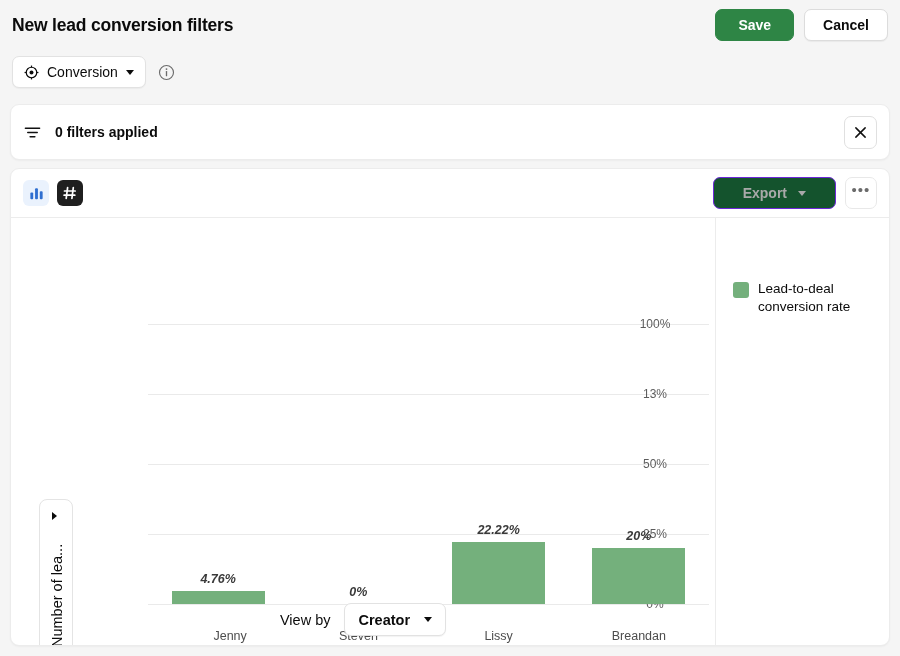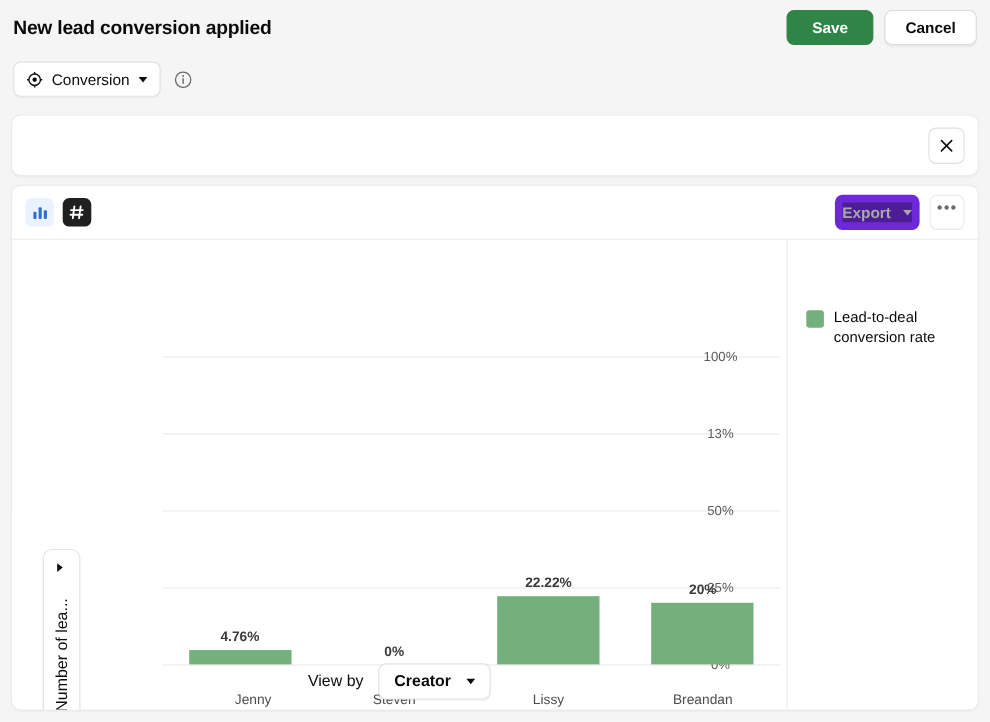--- a/index.html
+++ b/index.html
@@ -170,23 +170,23 @@
   .toggle-number { background: #1f1f1f; }
 
   .toolbar-right {
     margin-left: auto;
     display: flex;
     align-items: center;
     gap: 9px;
   }
   .export-btn {
     height: 32px;
-    padding: 0 0;
-    background: #4c1d95;
-    border: 7px solid #6d28d9;
+    padding: 0 29px;
+    background: #14532d;
+    border: 1px solid #6d28d9;
     border-radius: 7px;
     display: inline-flex;
     align-items: center;
     gap: 11px;
     color: #a9a9a9;
     font-size: 14px;
     font-weight: bold;
     cursor: default;
     box-sizing: border-box;
   }
@@ -309,20 +309,21 @@
     position: absolute;
     background: #74b07c;
   }
   .bar-value {
     position: absolute;
     font-size: 12.5px;
     font-weight: bold;
     color: #3a3a3a;
     text-align: center;
     transform: translateX(-50%);
+    font-style: italic;
   }
   .cat-label {
     position: absolute;
     font-size: 12.5px;
     color: #4d4d4d;
     text-align: center;
     transform: translateX(-50%);
     white-space: nowrap;
   }
 
@@ -356,21 +357,21 @@
   .viewby-select .label {
     font-size: 14.5px;
     font-weight: bold;
     color: #0b0b0b;
   }
 </style>
 </head>
 <body>
 
 <div class="header">
-  <div class="page-title">New lead conversion applied</div>
+  <div class="page-title">New lead conversion filters</div>
   <div class="header-actions">
     <button class="btn btn-save">Save</button>
     <button class="btn btn-cancel">Cancel</button>
   </div>
 </div>
 
 <div class="subheader">
   <div class="metric-pill">
     <span>
       <svg class="icon-svg" width="15" height="15" viewBox="0 0 16 16" aria-hidden="true">
@@ -388,20 +389,30 @@
   <span>
     <svg class="icon-svg" width="17" height="17" viewBox="0 0 18 18" aria-hidden="true">
       <circle cx="9" cy="9" r="7.4" fill="none" stroke="#6b6b6b" stroke-width="1.2"></circle>
       <circle cx="9" cy="5.4" r="0.95" fill="#6b6b6b"></circle>
       <rect x="8.3" y="7.4" width="1.4" height="5.6" rx="0.6" fill="#6b6b6b"></rect>
     </svg>
   </span>
 </div>
 
 <div class="card filter-card">
+  <div class="filter-left">
+    <span>
+      <svg class="icon-svg" width="19" height="19" viewBox="0 0 20 20" aria-hidden="true">
+        <line x1="2.5" y1="5.5" x2="17.5" y2="5.5" stroke="#111" stroke-width="1.5" stroke-linecap="round"></line>
+        <line x1="5" y1="10" x2="15" y2="10" stroke="#111" stroke-width="1.5" stroke-linecap="round"></line>
+        <line x1="7.5" y1="14.5" x2="12.5" y2="14.5" stroke="#111" stroke-width="1.5" stroke-linecap="round"></line>
+      </svg>
+    </span>
+    <span class="filter-text">0 filters applied</span>
+  </div>
   <div class="close-btn">
     <span>
       <svg class="icon-svg" width="13" height="13" viewBox="0 0 14 14" aria-hidden="true">
         <line x1="2" y1="2" x2="12" y2="12" stroke="#111" stroke-width="1.6" stroke-linecap="round"></line>
         <line x1="12" y1="2" x2="2" y2="12" stroke="#111" stroke-width="1.6" stroke-linecap="round"></line>
       </svg>
     </span>
   </div>
 </div>
 

